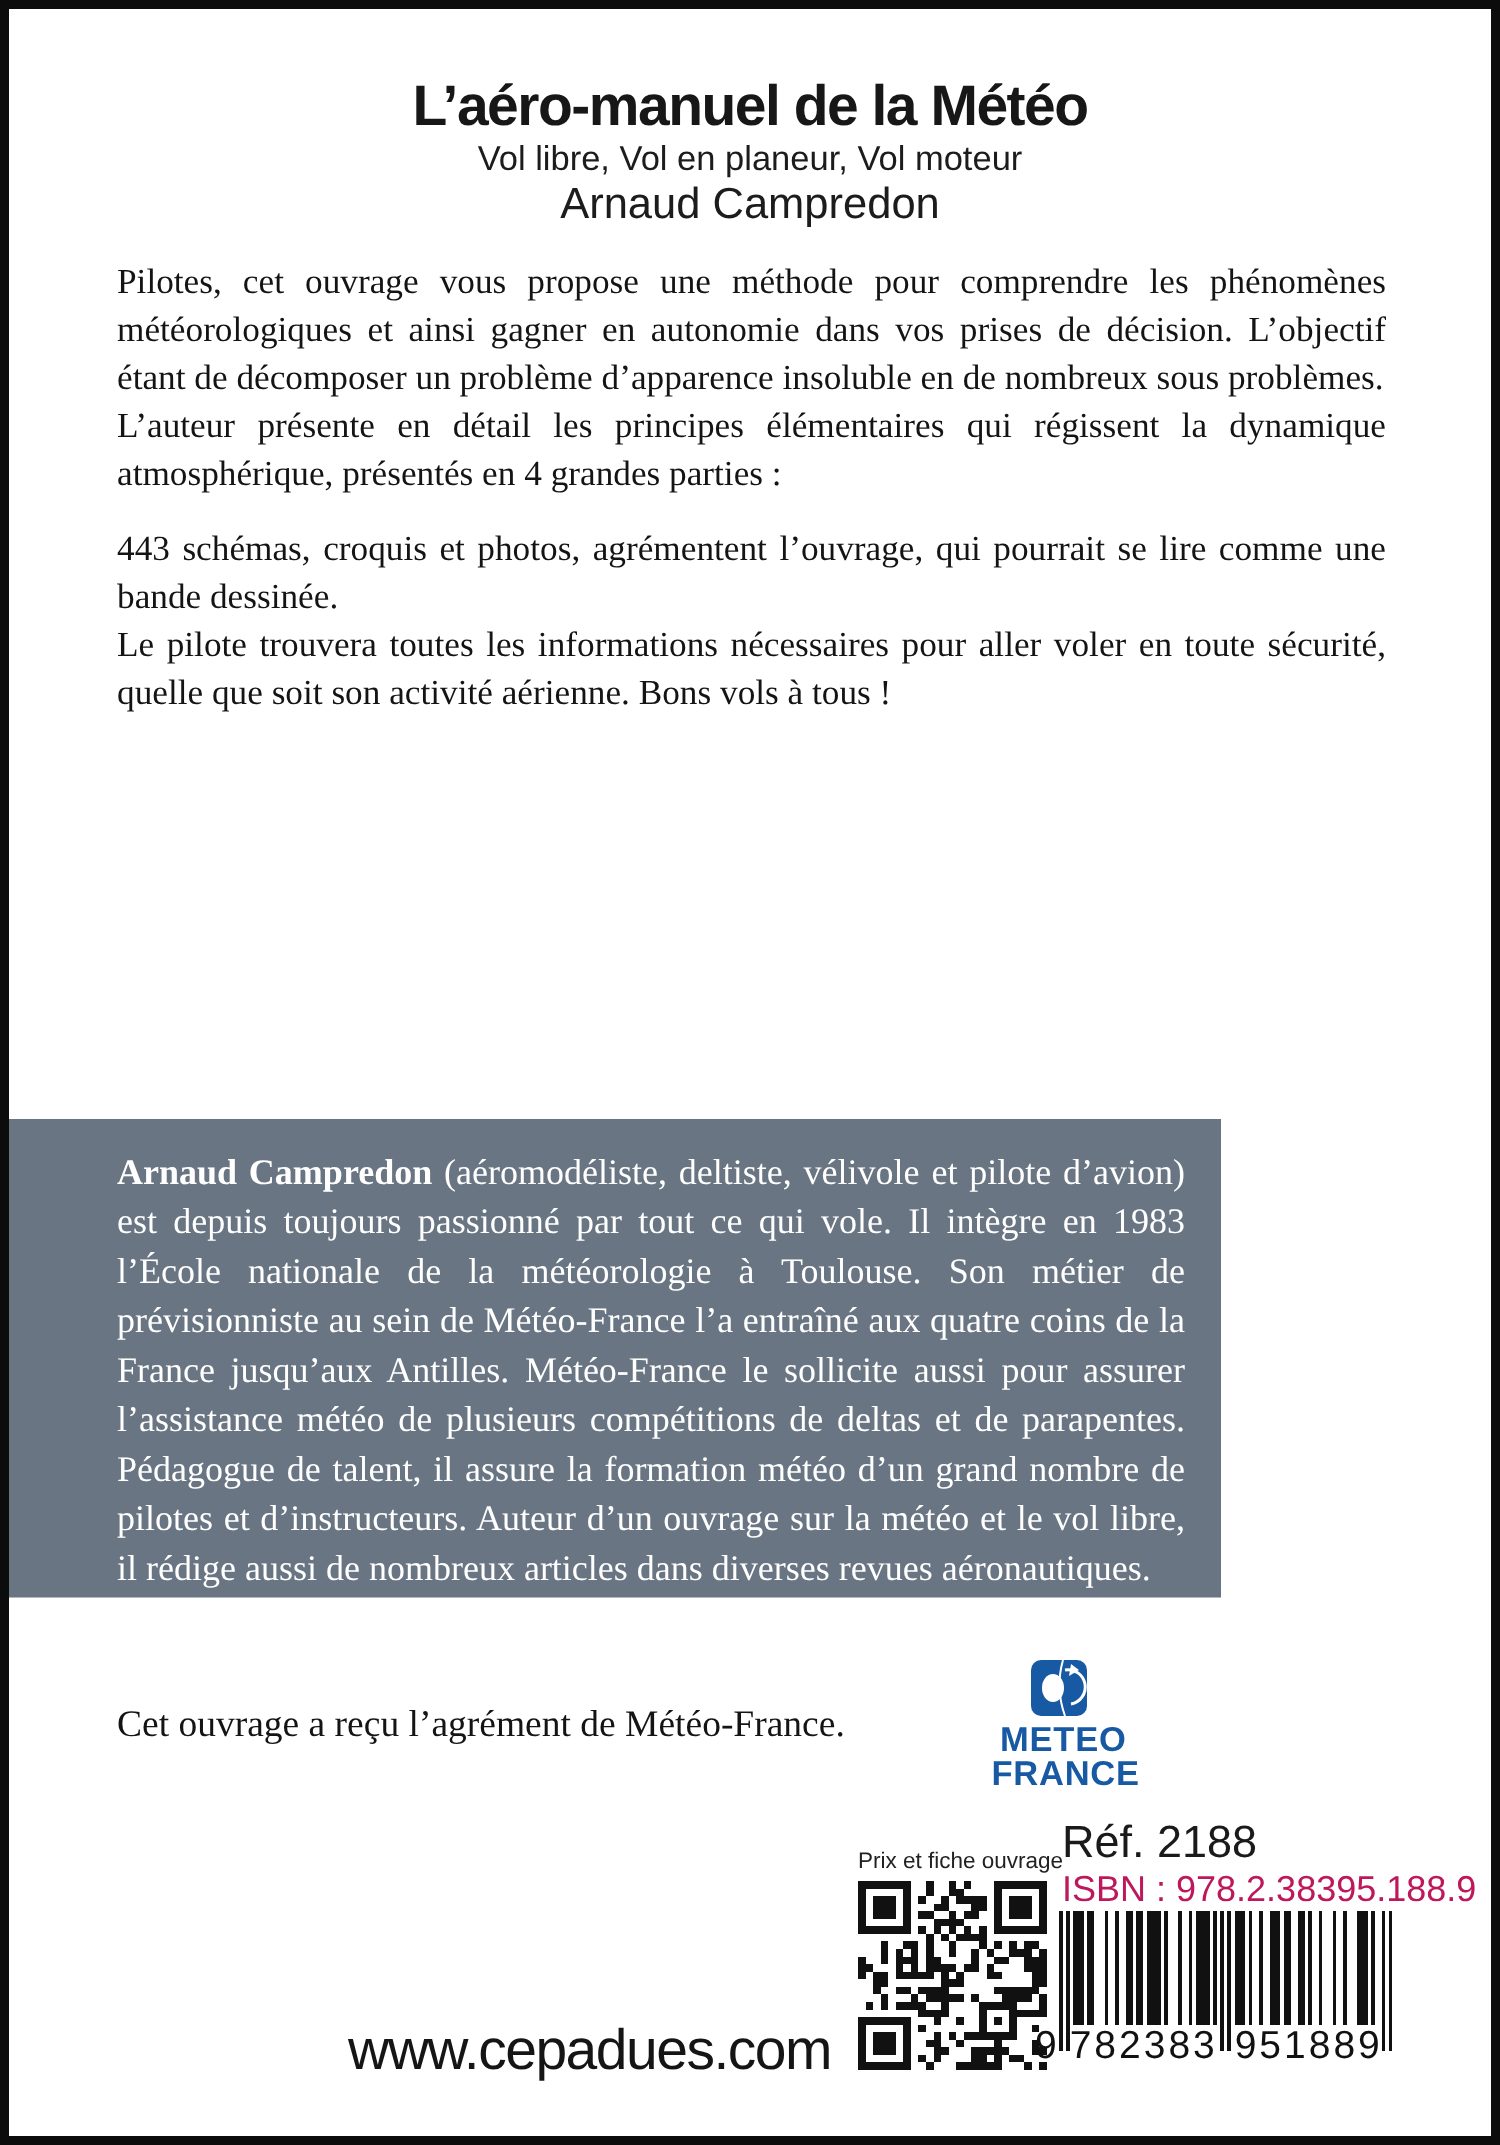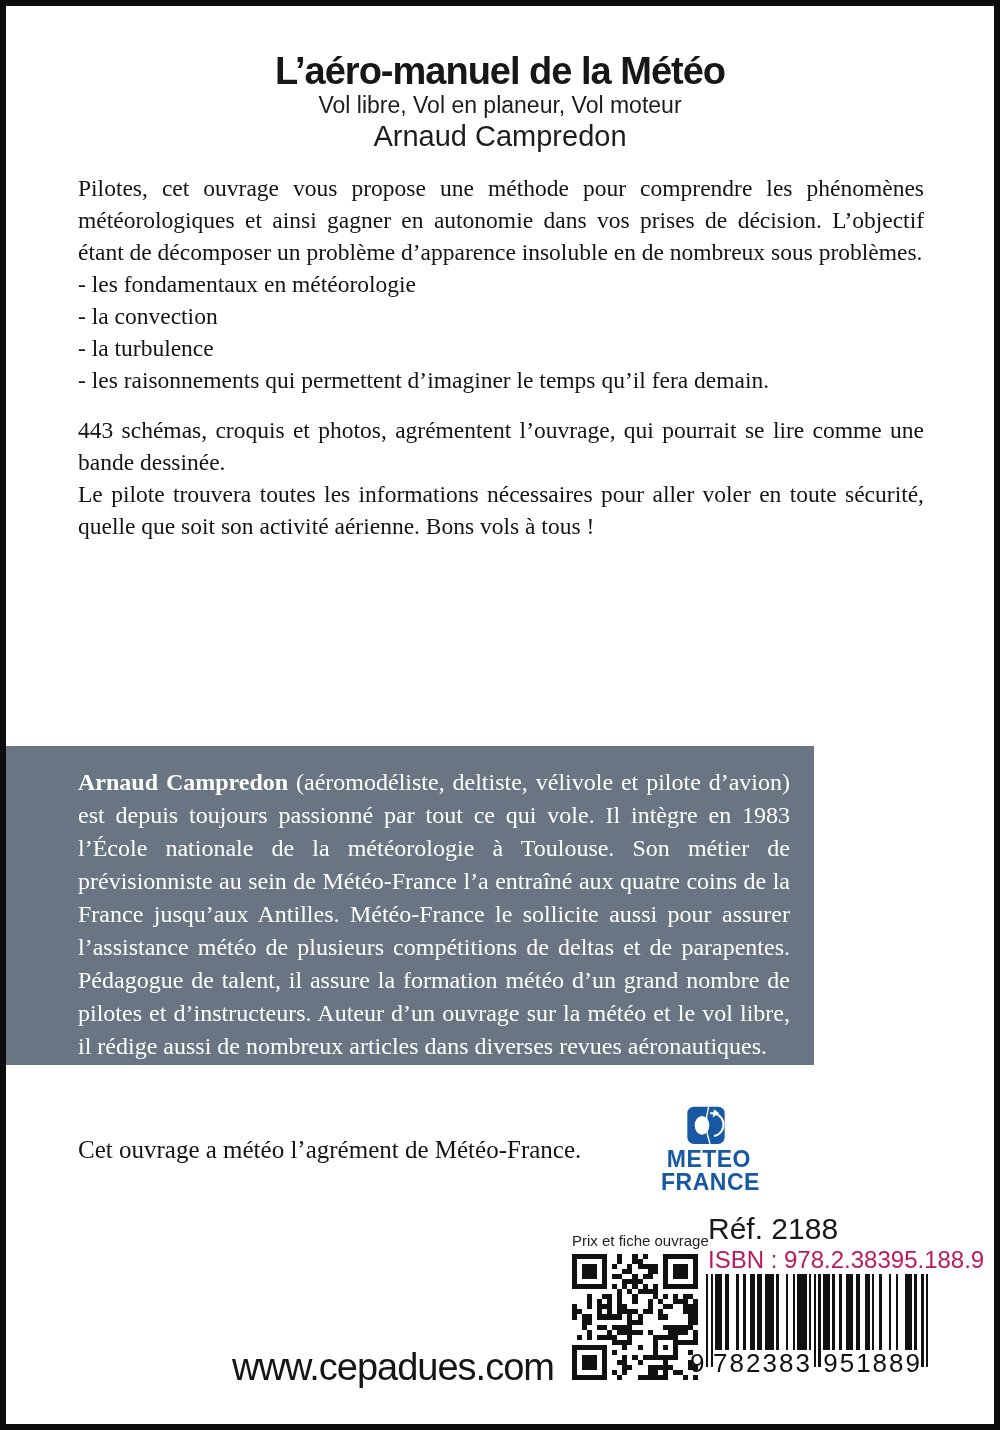--- a/index.html
+++ b/index.html
@@ -81,53 +81,48 @@
   }
   .barcode{top:1268px;left:688px;width:240px;height:110px;}
   .barcode svg{position:absolute;left:12px;top:0;}
   .bc-digit, .bc-group{
     position:absolute;top:74px;
     font-family:"Liberation Sans", sans-serif;
     font-size:26px;color:#111;
   }
   .bc-first{left:-4px;}
   .bc-left{left:19px;width:99px;text-align:center;letter-spacing:2px;}
-  .bc-right{left:129px;width:99px;text-align:right;letter-spacing:2px;}
+  .bc-right{left:129px;width:99px;text-align:center;letter-spacing:2px;}
   .website{
     top:1340px;left:226px;
     font-family:"Liberation Sans", sans-serif;
     font-weight:normal;font-size:38px;letter-spacing:-1px;color:#151515;
   }
 </style>
 </head>
 <body>
 
 <div class="cover">
 
   <div class="abs title">L’aéro-manuel de la Météo</div>
   <div class="abs subtitle">Vol libre, Vol en planeur, Vol moteur</div>
   <div class="abs author">Arnaud Campredon</div>
 
   <div class="abs body-copy">
     <p>Pilotes, cet ouvrage vous propose une méthode pour comprendre les phénomènes météorologiques et ainsi gagner en autonomie dans vos prises de décision. L’objectif étant de décomposer un problème d’apparence insoluble en de nombreux sous problèmes.</p>
-    <p>
-      <span class="listline">- les fondamentaux en météorologie</span>
-      <span class="listline">- la convection</span>
-      <span class="listline">- la turbulence</span>
-      <span class="listline">- les raisonnements qui permettent d’imaginer le temps qu’il fera demain.</span>
-    </p>
+    <p>L’auteur présente en détail les principes élémentaires qui régissent la dynamique atmosphérique, présentés en 4 grandes parties :</p>
     <p class="gap">443 schémas, croquis et photos, agrémentent l’ouvrage, qui pourrait se lire comme une bande dessinée.</p>
     <p>Le pilote trouvera toutes les informations nécessaires pour aller voler en toute sécurité, quelle que soit son activité aérienne. Bons vols à tous !</p>
   </div>
 
   <div class="abs bio-band" style="background: rgb(105, 117, 130);">
     <p><strong>Arnaud Campredon</strong><span> (aéromodéliste, deltiste, vélivole et pilote d’avion) est depuis toujours passionné par tout ce qui vole. Il intègre en 1983 l’École nationale de la météorologie à Toulouse. Son métier de prévisionniste au sein de Météo-France l’a entraîné aux quatre coins de la France jusqu’aux Antilles. Météo-France le sollicite aussi pour assurer l’assistance météo de plusieurs compétitions de deltas et de parapentes. Pédagogue de talent, il assure la formation météo d’un grand nombre de pilotes et d’instructeurs. Auteur d’un ouvrage sur la météo et le vol libre, il rédige aussi de nombreux articles dans diverses revues aéronautiques.</span></p>
   </div>
 
-  <div class="abs endorsement">Cet ouvrage a météo l’agrément de Météo-France.</div>
+  <div class="abs endorsement">Cet ouvrage a reçu l’agrément de Météo-France.</div>
 
   <div class="abs mf-logo">
     <svg width="40" height="44" viewBox="0 0 60 66">
       <rect x="2" y="4" width="56" height="56" rx="10" fill="#1759a3"></rect>
       <path d="M34 4 Q 26 32 36 60" stroke="#ffffff" stroke-width="2" fill="none"></path>
       <ellipse cx="24" cy="32" rx="11" ry="14" fill="#ffffff"></ellipse>
       <path d="M36 14 A 17 17 0 0 1 42 48" stroke="#ffffff" stroke-width="3" fill="none"></path>
       <polygon points="42,8 50,14 40,20" fill="#ffffff"></polygon>
     </svg>
     <div class="mf-word" style="color: rgb(23, 89, 163);">METEO</div>

